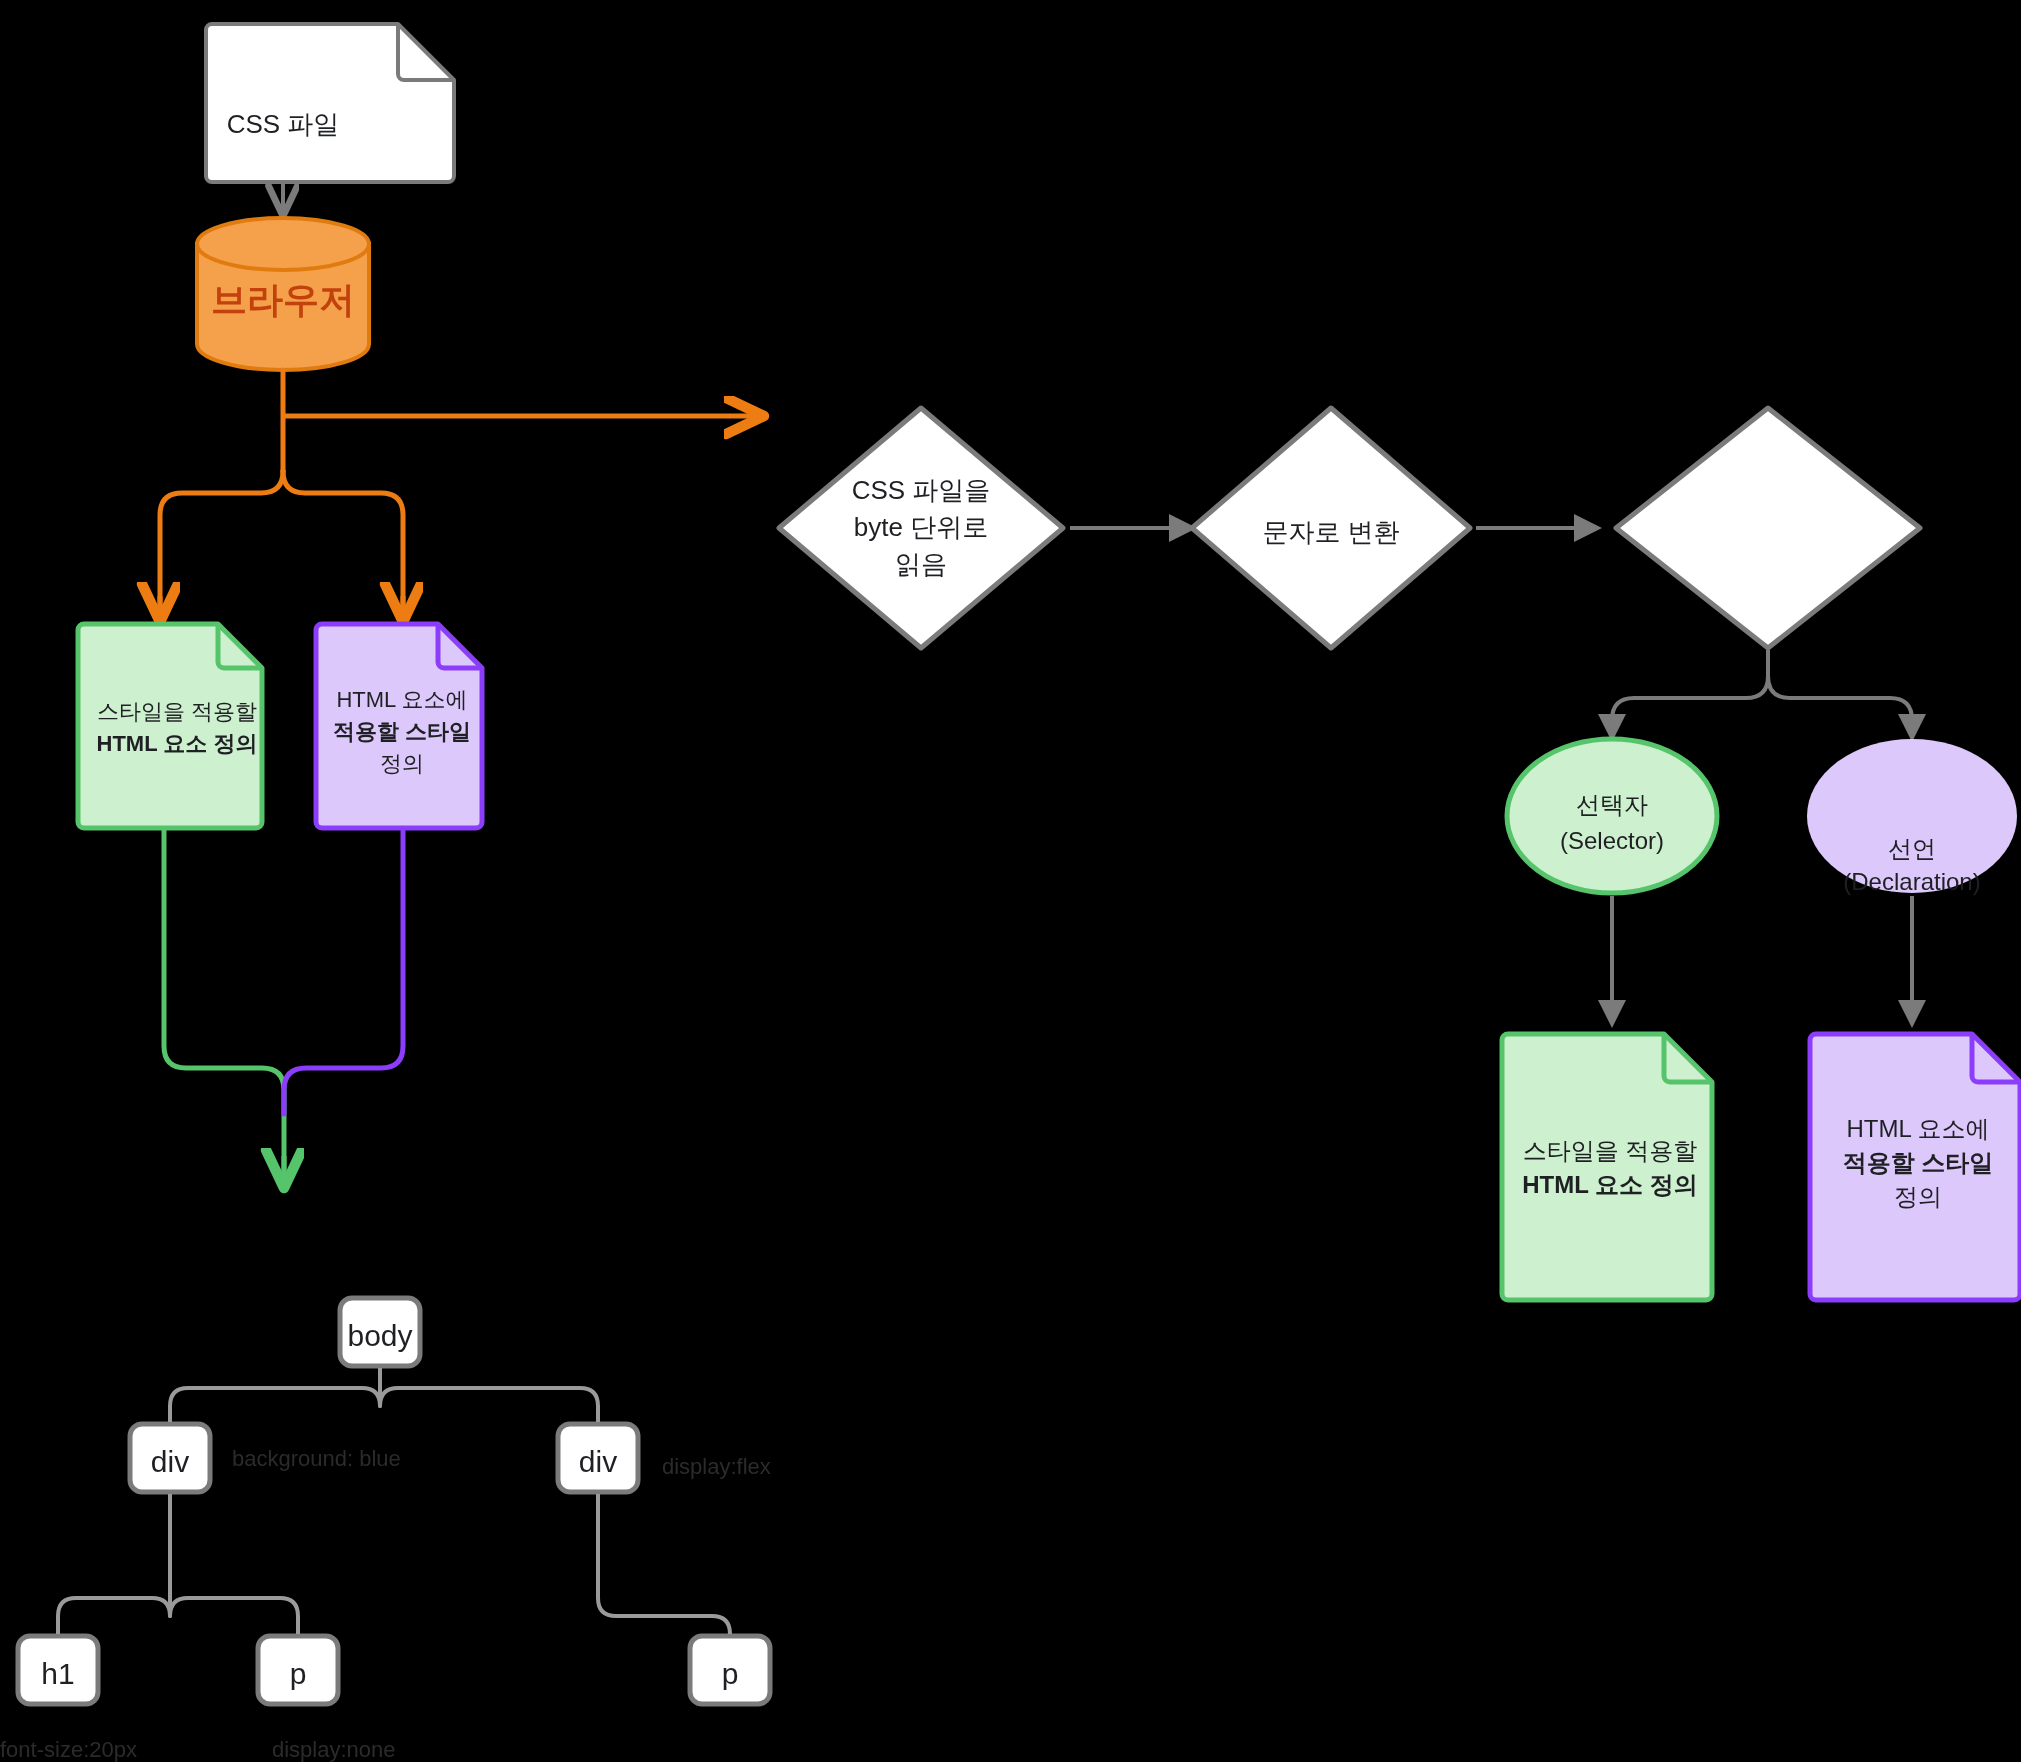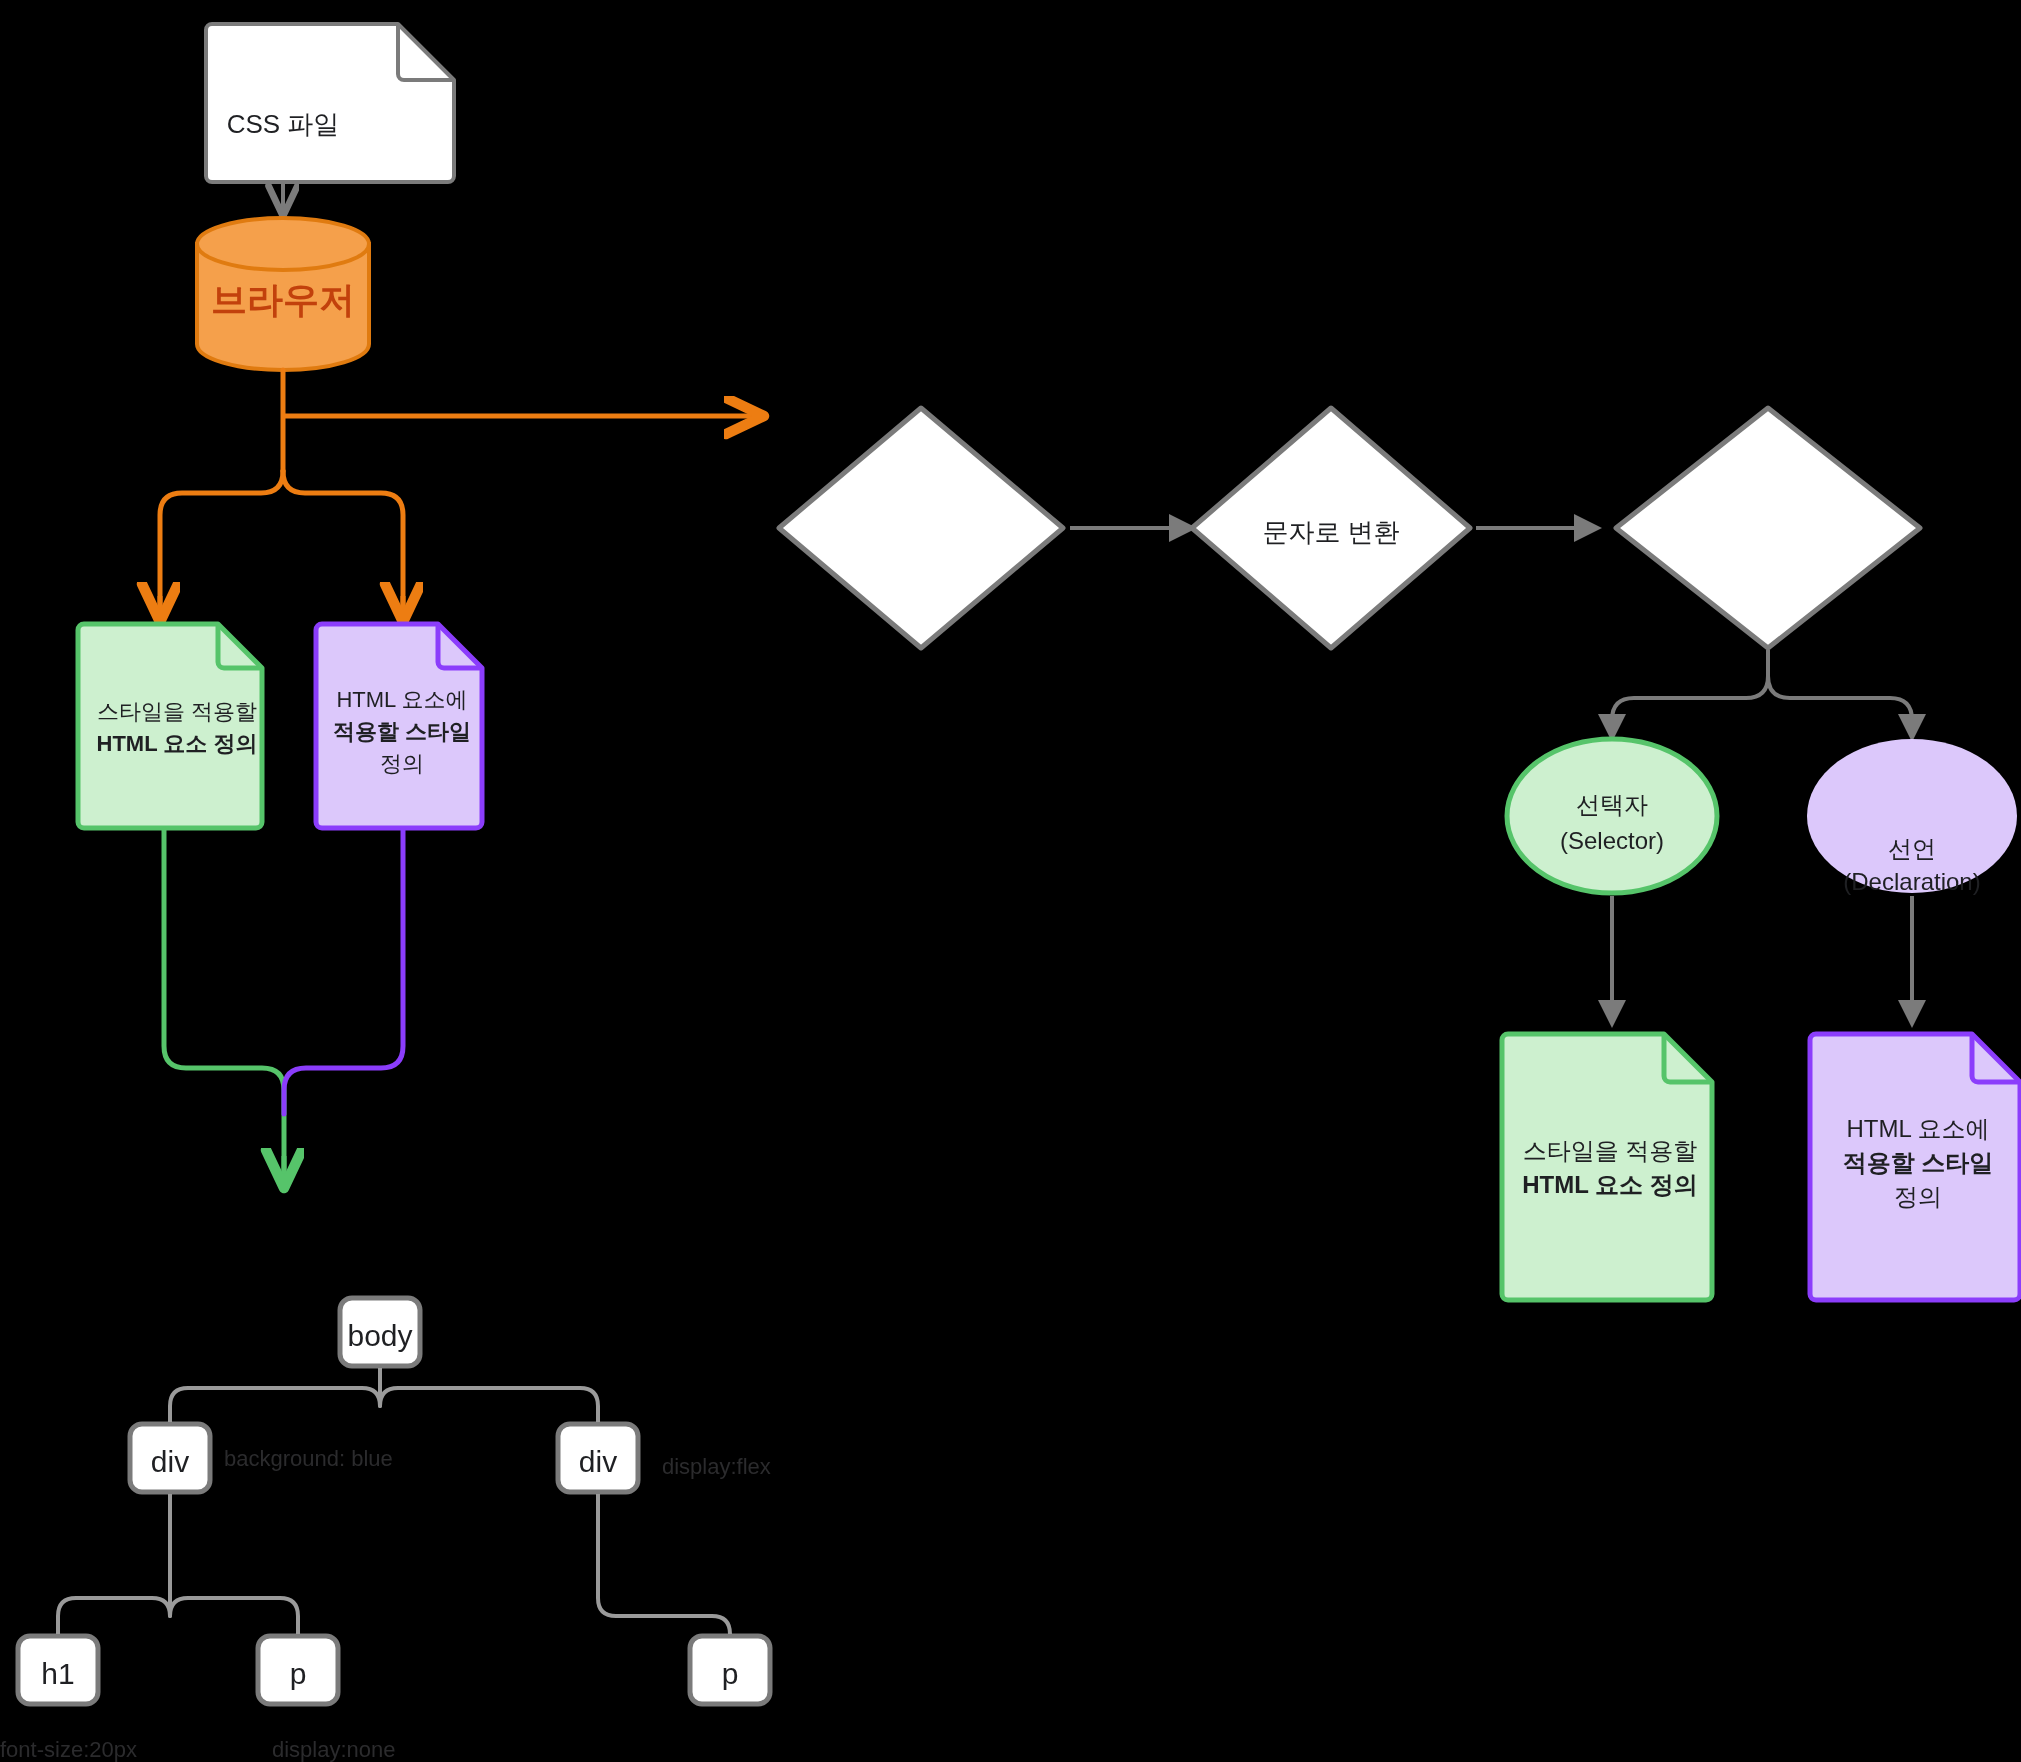--- a/index.html
+++ b/index.html
@@ -129,20 +129,23 @@
     <path d="M170,1478 L170,1600 q0,-18 18,-18 L280,1582 q18,0 18,18 L298,1618" stroke="#9a9a9a" stroke-width="4" fill="none" stroke-linejoin="round"></path>
 
     <path d="M598,1478 L598,1582 q0,18 18,18 L712,1600 q18,0 18,18 L730,1618" stroke="#9a9a9a" stroke-width="4" fill="none" stroke-linejoin="round"></path>
   </g>
 </svg>
 
 <div class="lbl f26" style="left:165px;top:90px;width:236px;">CSS 파일</div>
 
 <div class="lbl f36" style="left:163px;top:258px;width:240px;color:#c2410c;">브라우저</div>
 
+<div class="lbl f26" style="left:801px;top:456px;width:240px;">CSS 파일을
+byte 단위로
+읽음</div>
 
 <div class="lbl f26" style="left:1211px;top:498px;width:240px;">문자로 변환</div>
 
 
 <div class="lbl f24" style="left:1512px;top:772px;width:200px;">선택자</div>
 <div class="lbl f24" style="left:1512px;top:808px;width:200px;">(Selector)</div>
 
 <div class="lbl f24" style="left:1812px;top:816px;width:200px;">선언</div>
 <div class="lbl f24" style="left:1812px;top:849px;width:200px;">(Declaration)</div>
 
@@ -161,19 +164,19 @@
 <div class="lbl f24" style="left:1812px;top:1164px;width:212px;">정의</div>
 
 
 <div class="lbl f30" style="left:340px;top:1299px;width:80px;">body</div>
 <div class="lbl f30" style="left:130px;top:1425px;width:80px;">div</div>
 <div class="lbl f30" style="left:558px;top:1425px;width:80px;">div</div>
 <div class="lbl f30" style="left:18px;top:1637px;width:80px;">h1</div>
 <div class="lbl f30" style="left:258px;top:1637px;width:80px;">p</div>
 <div class="lbl f30" style="left:690px;top:1637px;width:80px;">p</div>
 
-<div class="lbl f22 dim" style="left:224px;top:1427px;width:250px;text-align:left;">background: blue</div>
+<div class="lbl f22 dim" style="left:232px;top:1427px;width:250px;text-align:left;">background: blue</div>
 <div class="lbl f22 dim" style="left:662px;top:1435px;width:250px;text-align:left;">display:flex</div>
 <div class="lbl f22 dim" style="left:0px;top:1718px;width:260px;text-align:left;">font-size:20px</div>
 <div class="lbl f22 dim" style="left:0px;top:1748px;width:260px;text-align:left;">font-weight: bold</div>
 <div class="lbl f22 dim" style="left:272px;top:1718px;width:260px;text-align:left;">display:none</div>
 
 </div>
 
 </body></html>

